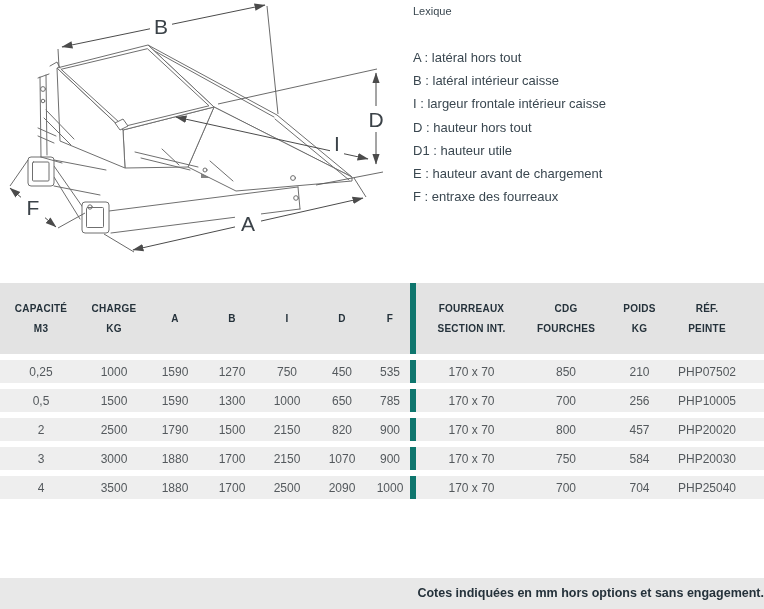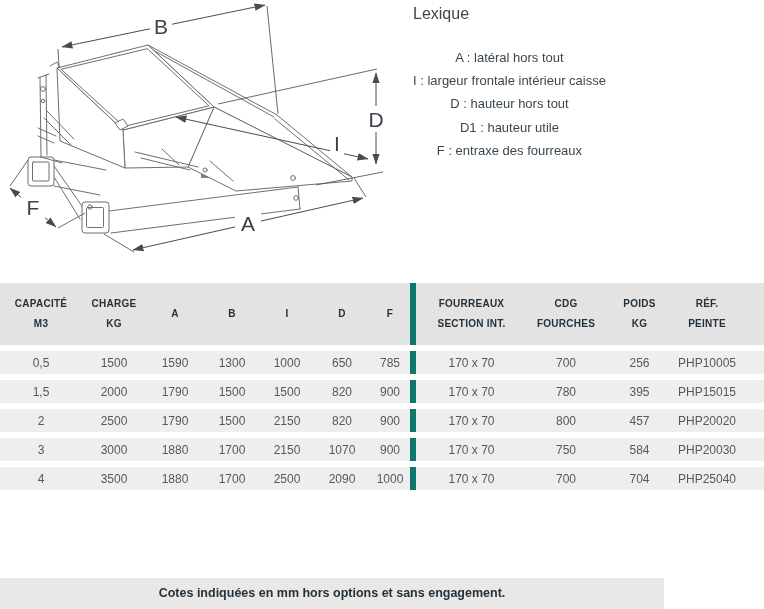--- a/index.html
+++ b/index.html
@@ -10,44 +10,44 @@
   
   .diagram{position:absolute;top:0;left:0;}
   .dln{fill:none;stroke:#6f6f6f;stroke-width:1;stroke-linejoin:round;stroke-linecap:round;}
   .dfill{fill:#ffffff;stroke:#6f6f6f;stroke-width:1;stroke-linejoin:round;}
   .dim{fill:none;stroke:#4b4b4b;stroke-width:1;}
   .ext{fill:none;stroke:#5a5a5a;stroke-width:0.9;}
   .lblbg{fill:#ffffff;stroke:none;}
   .dlabel{fill:#3b4248;font-size:21px;text-anchor:middle;font-family:"Liberation Sans",sans-serif;}
   
   .lexique{position:absolute;left:413px;top:0;width:348px;color:#3a4750;}
-  .lexique-title{position:absolute;top:5px;left:0;font-size:16px;font-weight:bold;font-weight:500;}
+  .lexique-title{position:absolute;top:5px;left:0;font-size:11px;font-weight:bold;font-weight:500;}
   .lexique-list{position:absolute;top:46px;left:0;margin:0;padding:0;list-style:none;}
-  .lexique-list li{line-height:23.2px;font-size:13px;white-space:nowrap;text-align:center;}
+  .lexique-list li{line-height:23.2px;font-size:13px;white-space:nowrap;}
   
   table.spec{
     position:absolute;top:277px;left:0;width:764px;
     table-layout:fixed;border-collapse:separate;border-spacing:0 6px;
   }
   table.spec th{
-    background:#e3e3e3;height:62px;padding:0;
+    background:#e3e3e3;height:71px;padding:0;
     font-size:10px;font-weight:bold;letter-spacing:.25px;
     color:#25323b;text-align:center;vertical-align:middle;line-height:20px;
   }
   table.spec td{
     background:#eeeeee;height:23px;padding:0;
     font-size:12px;color:#54595d;text-align:center;vertical-align:middle;
   }
   table.spec th:nth-child(8),table.spec td:nth-child(8){border-left:6px solid #0f766e;}
   table.spec th:last-child,table.spec td:last-child{padding-right:24px;margin-left:36px;}
   .h2line{display:block;}
   
   .footnote{
-    position:absolute;top:578px;left:0;width:664px;height:31px;line-height:31px;
-    background:#e8e8e8;color:#25323b;font-size:12.5px;font-weight:bold;text-align:center;
+    position:absolute;top:578px;left:0;width:764px;height:31px;line-height:31px;
+    background:#e8e8e8;color:#25323b;font-size:12.5px;font-weight:bold;text-align:right;
   }
 </style>
 </head>
 <body>
 
 <div class="stage">
 
   <svg class="diagram" width="410" height="280" viewBox="0 0 410 280" aria-hidden="true">
     <defs>
       <marker id="arr" viewBox="0 0 10 8" refX="9.5" refY="4" markerWidth="11" markerHeight="9" orient="auto-start-reverse" markerUnits="userSpaceOnUse">
@@ -133,23 +133,25 @@
     <text class="dlabel" x="376" y="127">D</text>
     <text class="dlabel" x="337" y="151">I</text>
     <text class="dlabel" x="248" y="231">A</text>
     <text class="dlabel" x="33" y="215">F</text>
   </svg>
 
   <div class="lexique">
     <div class="lexique-title">Lexique</div>
     <ul class="lexique-list" id="lexique-list">
         <li>A : latéral hors tout</li>
+        <li>B : latéral intérieur caisse</li>
         <li>I : largeur frontale intérieur caisse</li>
         <li>D : hauteur hors tout</li>
         <li>D1 : hauteur utile</li>
+        <li>E : hauteur avant de chargement</li>
         <li>F : entraxe des fourreaux</li>
       </ul>
   </div>
 
   <table class="spec">
     <colgroup>
       <col style="width:82px">
         <col style="width:64px">
         <col style="width:58px">
       <col style="width:56px">
@@ -199,46 +201,46 @@
             <span class="h2line">KG</span>
           </th>
           <th>
             <span class="h2line">RÉF.</span>
             <span class="h2line">PEINTE</span>
           </th>
         </tr>
       </thead>
     <tbody id="spec-body">
         <tr>
+          <td>0,25</td>
+          <td>1000</td>
+          <td>1590</td>
+          <td>1270</td>
+          <td>750</td>
+          <td>450</td>
+          <td>535</td>
+          <td>170 x 70</td>
+          <td>850</td>
+          <td>210</td>
+          <td>PHP07502</td>
+        </tr>
+        <tr>
           <td>0,5</td>
           <td>1500</td>
           <td>1590</td>
           <td>1300</td>
           <td>1000</td>
           <td>650</td>
           <td>785</td>
           <td>170 x 70</td>
           <td>700</td>
           <td>256</td>
           <td>PHP10005</td>
         </tr>
         <tr>
-          <td>1,5</td>
-          <td>2000</td>
-          <td>1790</td>
-          <td>1500</td>
-          <td>1500</td>
-          <td>820</td>
-          <td>900</td>
-          <td>170 x 70</td>
-          <td>780</td>
-          <td>395</td>
-          <td>PHP15015</td>
-        </tr>
-        <tr>
           <td>2</td>
           <td>2500</td>
           <td>1790</td>
           <td>1500</td>
           <td>2150</td>
           <td>820</td>
           <td>900</td>
           <td>170 x 70</td>
           <td>800</td>
           <td>457</td>

